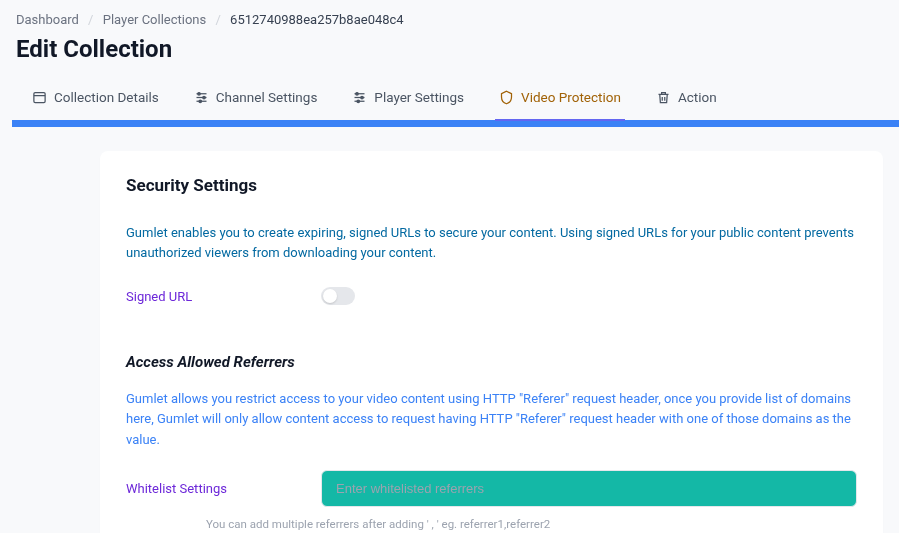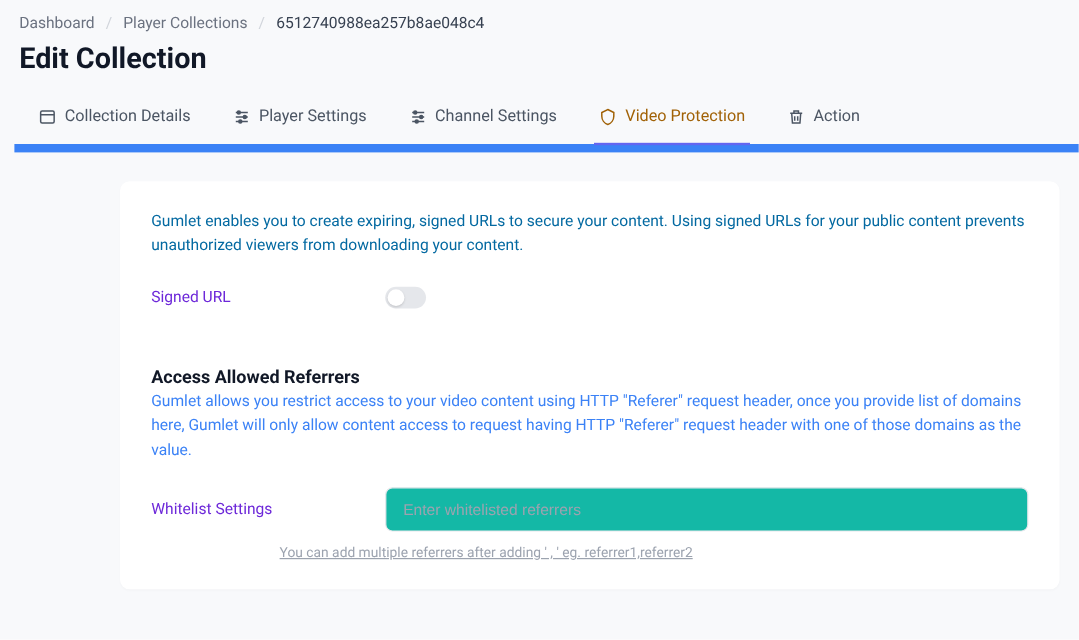--- a/index.html
+++ b/index.html
@@ -112,21 +112,22 @@
       border-radius: 50%;
       box-shadow: 0 1px 2px rgba(0,0,0,0.15);
     }
     .subsection {
       margin-top: 48px;
     }
     .subsection-title {
       font-size: 15px;
       font-weight: 700;
       color: #111827;
-      margin-bottom: 2px;
+      margin-bottom: 18px;
+      font-style: italic;
     }
     .subsection-desc {
       font-size: 13px;
       color: #3b82f6;
       line-height: 1.55;
       margin-bottom: 20px;
     }
     .input-wrap {
       flex: 1;
     }
@@ -139,23 +140,22 @@
       color: #374151;
       background: #14b8a6;
       outline: none;
     }
     .text-input::placeholder {
       color: #9ca3af;
     }
     .helper-text {
       font-size: 11.5px;
       color: #9ca3af;
-      margin-left: 107px;
+      margin-left: 80px;
       margin-top: 10px;
-      text-decoration: underline;
     }
   </style>
 </head>
 <body>
 
 <nav class="breadcrumb">
   <a href="#">Dashboard</a>
   <span class="sep">/</span>
   <a href="#">Player Collections</a>
   <span class="sep">/</span>
@@ -174,50 +174,51 @@
   </div>
   <div class="tab">
     <svg viewBox="0 0 24 24" fill="none" stroke="currentColor" stroke-width="2">
         <line x1="4" y1="6" x2="20" y2="6"></line>
         <line x1="4" y1="12" x2="20" y2="12"></line>
         <line x1="4" y1="18" x2="20" y2="18"></line>
         <circle cx="8" cy="6" r="2" fill="currentColor"></circle>
         <circle cx="16" cy="12" r="2" fill="currentColor"></circle>
         <circle cx="10" cy="18" r="2" fill="currentColor"></circle>
       </svg>
-    <span>Player Settings</span>
+    <span>Channel Settings</span>
   </div>
   <div class="tab">
     <svg viewBox="0 0 24 24" fill="none" stroke="currentColor" stroke-width="2">
         <line x1="4" y1="6" x2="20" y2="6"></line>
         <line x1="4" y1="12" x2="20" y2="12"></line>
         <line x1="4" y1="18" x2="20" y2="18"></line>
         <circle cx="8" cy="6" r="2" fill="currentColor"></circle>
         <circle cx="16" cy="12" r="2" fill="currentColor"></circle>
         <circle cx="10" cy="18" r="2" fill="currentColor"></circle>
       </svg>
-    <span>Channel Settings</span>
+    <span>Player Settings</span>
   </div>
   <div class="tab active">
     <svg viewBox="0 0 24 24" fill="none" stroke="currentColor" stroke-width="2">
         <path d="M12 2 L20 6 V11 C20 16 16.5 20.5 12 22 C7.5 20.5 4 16 4 11 V6 Z"></path>
       </svg>
     <span>Video Protection</span>
   </div>
   <div class="tab">
     <svg viewBox="0 0 24 24" fill="none" stroke="currentColor" stroke-width="2">
         <path d="M4 7h16M9 7V4h6v3M6 7l1 13h10l1-13"></path>
         <line x1="10" y1="11" x2="10" y2="17"></line>
         <line x1="14" y1="11" x2="14" y2="17"></line>
       </svg>
     <span>Action</span>
   </div>
 </div>
 
 <div class="content-card">
+  <h2 class="section-title">Security Settings</h2>
   <p class="section-desc">Gumlet enables you to create expiring, signed URLs to secure your content. Using signed URLs for your public content prevents unauthorized viewers from downloading your content.</p>
 
   <div class="form-row">
     <label class="form-label">Signed URL</label>
     <div class="toggle"></div>
   </div>
 
   <div class="subsection">
     <h3 class="subsection-title">Access Allowed Referrers</h3>
     <p class="subsection-desc">Gumlet allows you restrict access to your video content using HTTP "Referer" request header, once you provide list of domains here, Gumlet will only allow content access to request having HTTP "Referer" request header with one of those domains as the value.</p>

